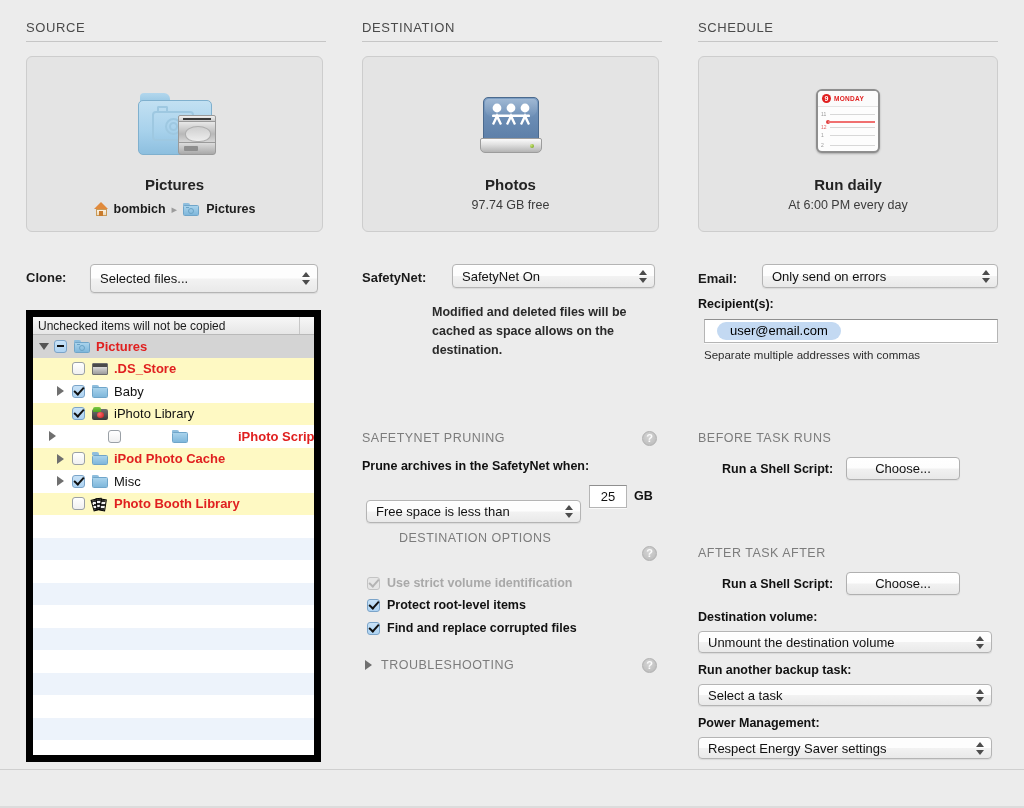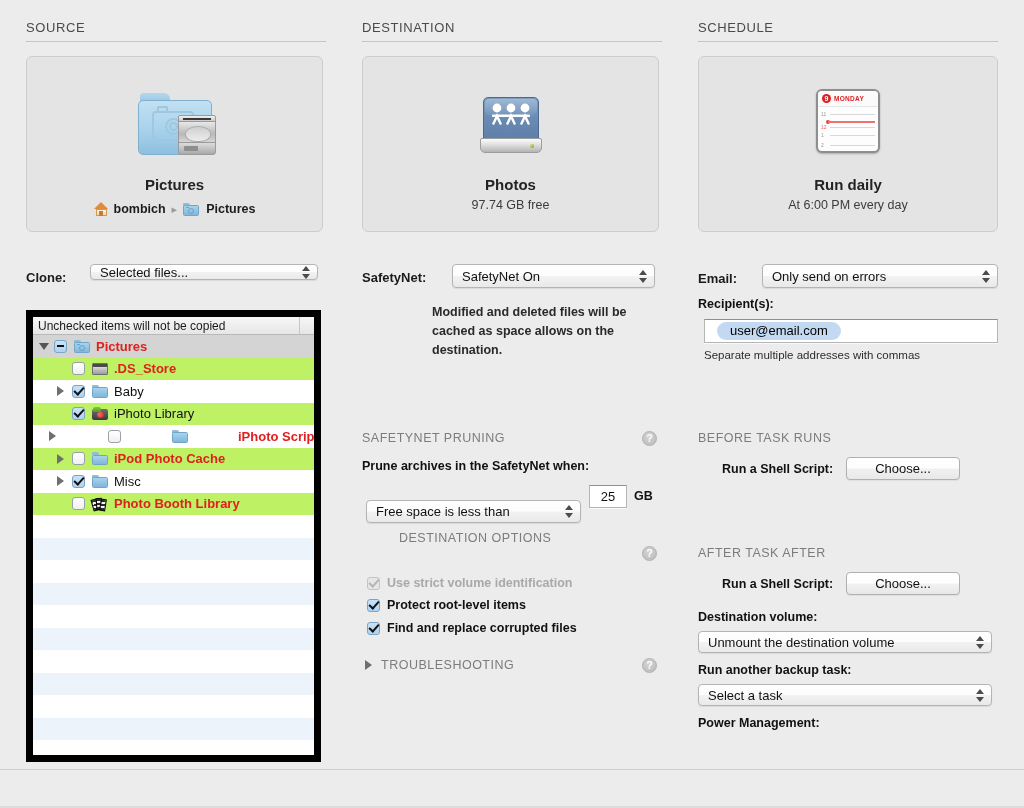--- a/index.html
+++ b/index.html
@@ -267,21 +267,21 @@
     width: 1px; background: #c7c7c7;
   }
   .lrow {
     height: 22.5px;
     display: flex; align-items: center;
     font-size: 13px;
     position: relative;
     box-sizing: border-box;
     padding-left: 6px;
   }
-  .lrow.stripe { background: #bef264; }
+  .lrow.stripe { background: #fef9c3; }
   .lrow.sel { background: #d4d4d4; }
   .lrow .twisty-slot { width: 15px; flex: 0 0 auto; display: flex; align-items: center; }
   .lrow .cb-slot { width: 20px; flex: 0 0 auto; display:flex; align-items:center; }
   .lrow .ic-slot { width: 22px; flex: 0 0 auto; display:flex; align-items:center; }
   .lrow .nm { color: #111; white-space: nowrap; }
   .lrow .nm.red { color: #e02020; font-weight: bold; }
   .lrow .nm.blackname { color: #111; }
   .empty-row { height: 22.5px; }
   .empty-row.stripe { background: #edf3fb; }
 
@@ -530,21 +530,21 @@
           <span class="tab"></span>
           <span class="body"></span>
           <span class="vf"></span>
           <span class="lens"></span>
         </span>
       <span>Pictures</span>
     </div>
   </div>
 
   <div class="lbl" style="left:26px; top:270px;text-align:center;">Clone:</div>
-  <div class="popup" style="left:90px; top:264px; width:228px; height:16px;">
+  <div class="popup" style="left:90px; top:264px; width:228px; height:29px;">
     <span>Selected files...</span>
     <span class="arrows">
         <i class="up"></i>
         <i class="down"></i>
       </span>
   </div>
 
   <div id="filelist">
     <div id="list-header">Unchecked items will not be copied</div>
     <div id="list-rows">
@@ -813,15 +813,22 @@
   <div class="optrow" style="left:698px; top:663px;">Run another backup task:</div>
   <div class="popup" style="left:698px; top:684px; width:294px; height:22px;">
     <span>Select a task</span>
     <span class="arrows">
         <i class="up"></i>
         <i class="down"></i>
       </span>
   </div>
 
   <div class="optrow" style="left:698px; top:716px;">Power Management:</div>
+  <div class="popup" style="left:698px; top:737px; width:294px; height:22px;">
+    <span>Respect Energy Saver settings</span>
+    <span class="arrows">
+        <i class="up"></i>
+        <i class="down"></i>
+      </span>
+  </div>
 
   <div id="bottombar"></div>
 </div>
 
 </body></html>

